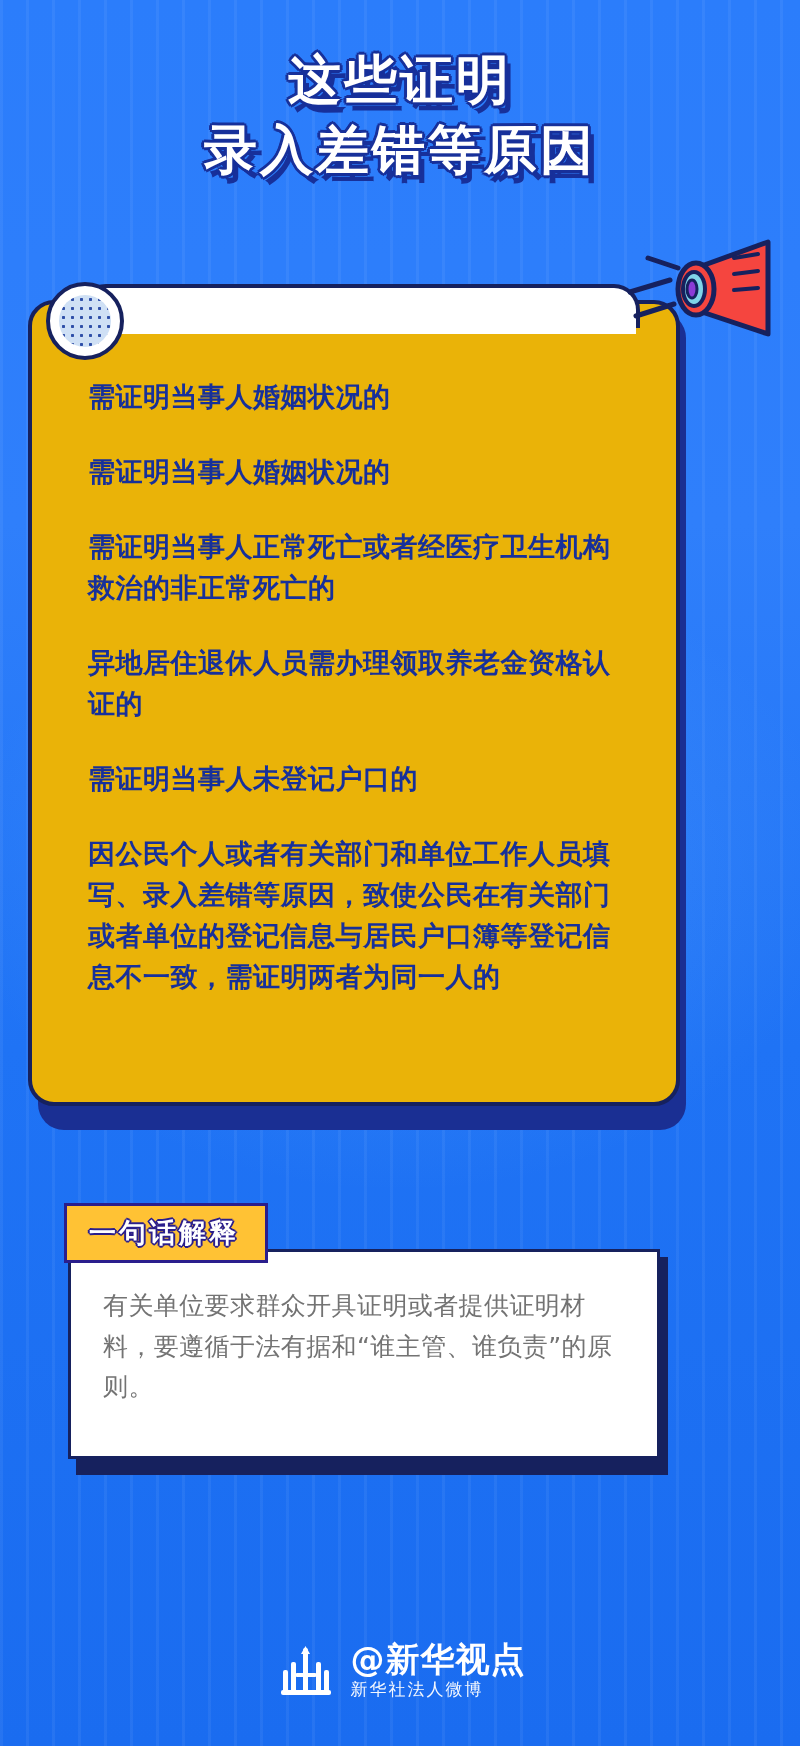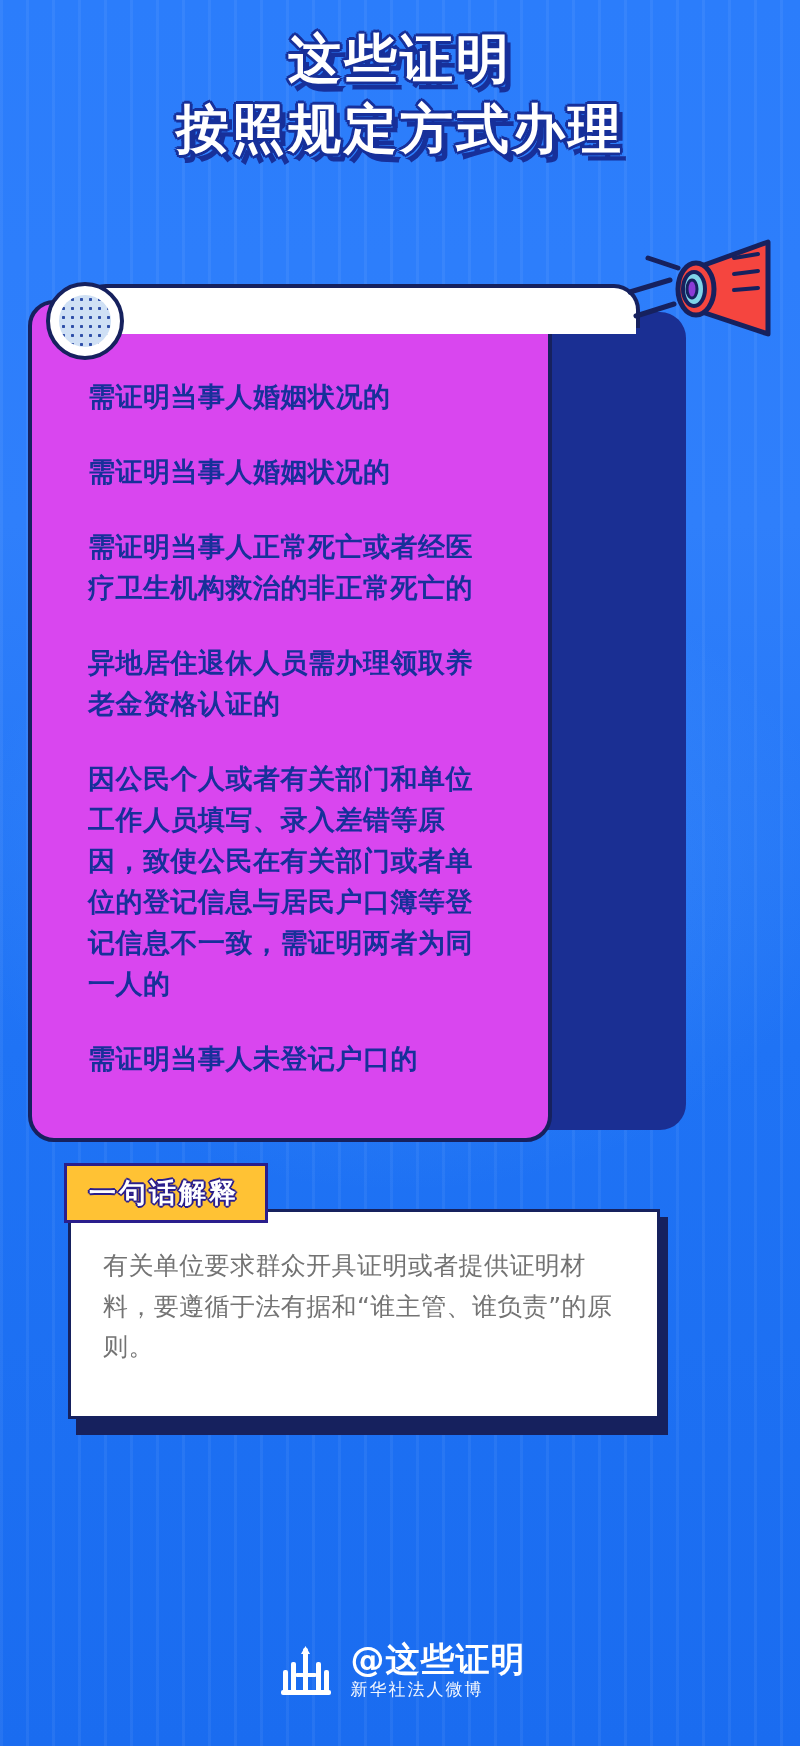--- a/index.html
+++ b/index.html
@@ -32,21 +32,21 @@
     top: 520px;
     width: 120%;
     height: 700px;
     background: radial-gradient(ellipse at 50% 50%, rgba(110,180,255,0.28) 0%, rgba(110,180,255,0) 65%);
     pointer-events: none;
   }
 
   
   .title-block {
     position: relative;
-    padding-top: 24px;
+    padding-top: 45px;
     text-align: center;
     z-index: 5;
   }
   .title-line {
     font-family: "DejaVu Sans", sans-serif;
     font-weight: 700;
     color: #ffffff;
     font-size: 53px;
     line-height: 1.32;
     letter-spacing: 3px;
@@ -78,26 +78,26 @@
     position: absolute;
     left: 10px;
     top: 12px;
     width: 648px;
     height: 818px;
     background: #1a2f93;
     border-radius: 26px;
   }
   .scroll-card {
     position: relative;
-    width: 524px;
+    width: 652px;
     min-height: 806px;
-    background: #d946ef;
+    background: #eab308;
     border: 4px solid #16215e;
     border-radius: 26px 26px 26px 26px;
-    padding: 72px 48px 53px 56px;
+    padding: 72px 48px 40px 56px;
   }
   
   .spool {
     position: absolute;
     left: 14px;
     top: -22px;
     width: 78px;
     height: 78px;
     background: #ffffff;
     border: 4px solid #16215e;
@@ -142,21 +142,21 @@
     letter-spacing: 0.5px;
     margin-bottom: 34px;
     font-family: "DejaVu Sans", sans-serif;
   }
   .scroll-item:last-child { margin-bottom: 6px; }
 
   
   .explain {
     position: absolute;
     left: 68px;
-    top: 1163px;
+    top: 1203px;
     width: 600px;
     z-index: 6;
   }
   .explain-tag {
     position: relative;
     display: inline-block;
     background: #ffc234;
     border: 3px solid #2a1e8c;
     padding: 9px 26px 9px 22px;
     margin-left: -4px;
@@ -231,21 +231,21 @@
   }
 </style>
 </head>
 <body>
 
 <div class="stripes"></div>
 <div class="glow"></div>
 
 <div class="title-block">
   <div class="title-line">这些证明</div>
-  <div class="title-line">按照规定方式办理</div>
+  <div class="title-line">录入差错等原因</div>
 </div>
 
 <div class="megaphone">
   <svg viewBox="0 0 160 130" width="160" height="130">
     <g stroke="#16215e" stroke-width="5" stroke-linecap="round">
       <line x1="8" y1="64" x2="48" y2="52"></line>
       <line x1="14" y1="88" x2="52" y2="76"></line>
       <line x1="26" y1="30" x2="56" y2="40"></line>
     </g>
     <path d="M146 14 L146 106 L74 82 L74 40 Z" fill="#f5453f" stroke="#16215e" stroke-width="5" stroke-linejoin="round"></path>
@@ -266,22 +266,22 @@
     <div class="scroll-lip"></div>
     <div class="scroll-lip-cover"></div>
     <div class="spool">
       <div class="spool-dots"></div>
     </div>
     <div class="item-list">
       <div class="scroll-item">需证明当事人婚姻状况的</div>
       <div class="scroll-item">需证明当事人婚姻状况的</div>
       <div class="scroll-item">需证明当事人正常死亡或者经医疗卫生机构救治的非正常死亡的</div>
       <div class="scroll-item">异地居住退休人员需办理领取养老金资格认证的</div>
+      <div class="scroll-item">需证明当事人未登记户口的</div>
       <div class="scroll-item">因公民个人或者有关部门和单位工作人员填写、录入差错等原因，致使公民在有关部门或者单位的登记信息与居民户口簿等登记信息不一致，需证明两者为同一人的</div>
-      <div class="scroll-item">需证明当事人未登记户口的</div>
     </div>
   </div>
 </div>
 
 <div class="explain">
   <div class="explain-tag">
     <span class="explain-tag-text">一句话解释</span>
   </div>
   <div class="explain-body-wrap">
     <div class="explain-body-shadow"></div>
@@ -300,16 +300,16 @@
         <rect x="8" y="30" width="5" height="24" rx="2"></rect>
         <rect x="16" y="22" width="5" height="32" rx="2"></rect>
         <rect x="41" y="22" width="5" height="32" rx="2"></rect>
         <rect x="49" y="30" width="5" height="24" rx="2"></rect>
         <rect x="6" y="50" width="50" height="5" rx="2"></rect>
         <rect x="20" y="33" width="22" height="4" rx="2"></rect>
       </g>
     </svg>
   </div>
   <div class="footer-texts">
-    <div class="footer-main">@这些证明</div>
+    <div class="footer-main">@新华视点</div>
     <div class="footer-sub">新华社法人微博</div>
   </div>
 </div>
 
 </body></html>

